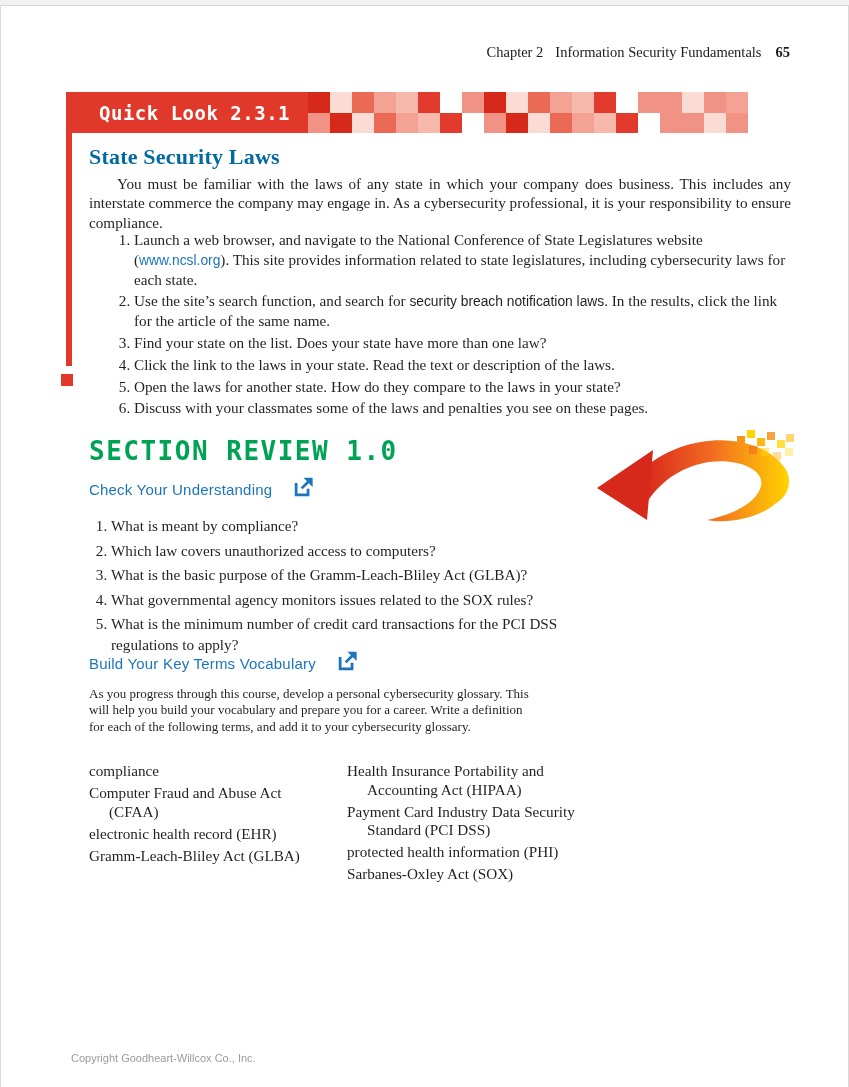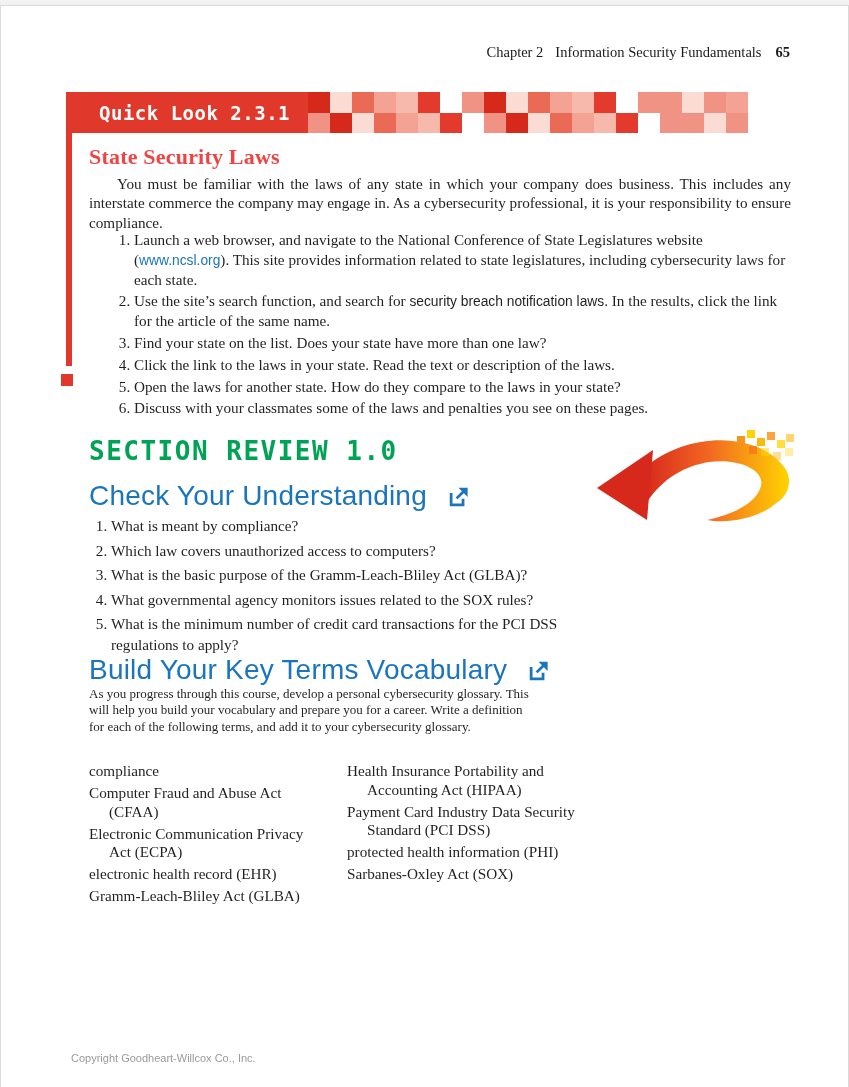--- a/index.html
+++ b/index.html
@@ -55,21 +55,21 @@
     font-weight: bold; font-size: 19px; letter-spacing: 0.5px;
     display: flex; align-items: center; padding-left: 33px;
   }
   .mosaic {
     display: grid;
     grid-template-columns: repeat(20, 22px);
     grid-auto-rows: 20.5px;
   }
   .ql-heading {
     position: absolute; left: 88px; top: 138px;
-    font-size: 22px; font-weight: bold; color: #ef4444;
+    font-size: 22px; font-weight: bold; color: #0369a1;
     letter-spacing: 0.2px;
   }
   .ql-intro {
     position: absolute; left: 88px; top: 168px; width: 702px;
     font-size: 15.2px; line-height: 1.27; text-align: justify;
     text-indent: 28px;
   }
   .ql-steps {
     position: absolute; left: 97px; top: 224px; width: 693px;
     font-size: 15.2px; line-height: 1.3;
@@ -87,21 +87,21 @@
     position: absolute; left: 88px; top: 430px;
     font-family: "DejaVu Sans Mono", monospace;
     font-weight: bold; font-size: 26px; letter-spacing: 1.5px;
     color: var(--green);
   }
   .sr-graphic { position: absolute; left: 588px; top: 420px; }
 
   .sub-heading {
     position: absolute;
     font-family: "Liberation Sans", sans-serif;
-    font-weight: 500; font-size: 28px; color: var(--blue);
+    font-weight: 500; font-size: 15px; color: var(--blue);
     letter-spacing: 0.2px;
     display: flex; align-items: center; gap: 20px;
   }
   .sub-heading.check { left: 88px; top: 474px; }
   .sub-heading.build { left: 88px; top: 648px; }
   .ext-icon { display: inline-block; width: 22px; height: 22px; margin-top: -4px; cursor: pointer; }
 
   .questions {
     position: absolute; left: 88px; top: 510px; width: 520px;
     font-size: 15.2px; line-height: 1.35;
@@ -259,21 +259,20 @@
       </svg>
     </span>
   </div>
 
   <p class="kt-intro">As you progress through this course, develop a personal cybersecurity glossary. This will help you build your vocabulary and prepare you for a career. Write a definition for each of the following terms, and add it to your cybersecurity glossary.</p>
 
   <div class="kt-columns">
     <ul class="kt-col-left">
       <li>compliance</li>
       <li>Computer Fraud and Abuse Act (CFAA)</li>
-      <li>Electronic Communication Privacy Act (ECPA)</li>
       <li>electronic health record (EHR)</li>
       <li>Gramm-Leach-Bliley Act (GLBA)</li>
     </ul>
     <ul class="kt-col-right">
       <li>Health Insurance Portability and Accounting Act (HIPAA)</li>
       <li>Payment Card Industry Data Security Standard (PCI DSS)</li>
       <li>protected health information (PHI)</li>
       <li>Sarbanes-Oxley Act (SOX)</li>
     </ul>
   </div>

